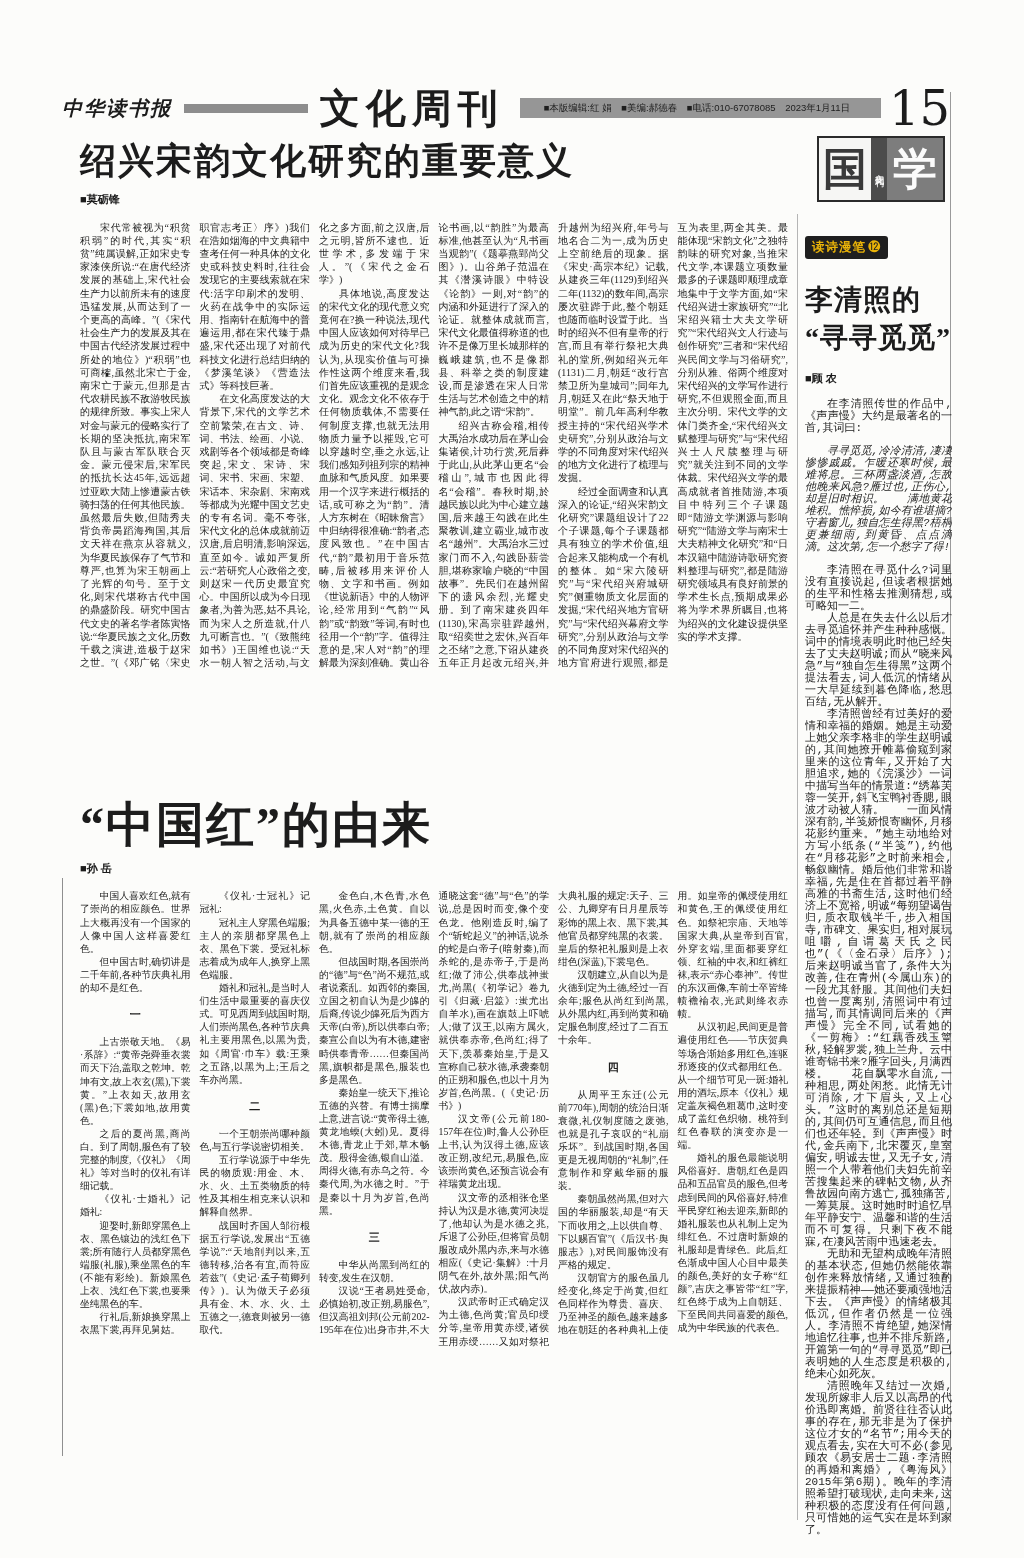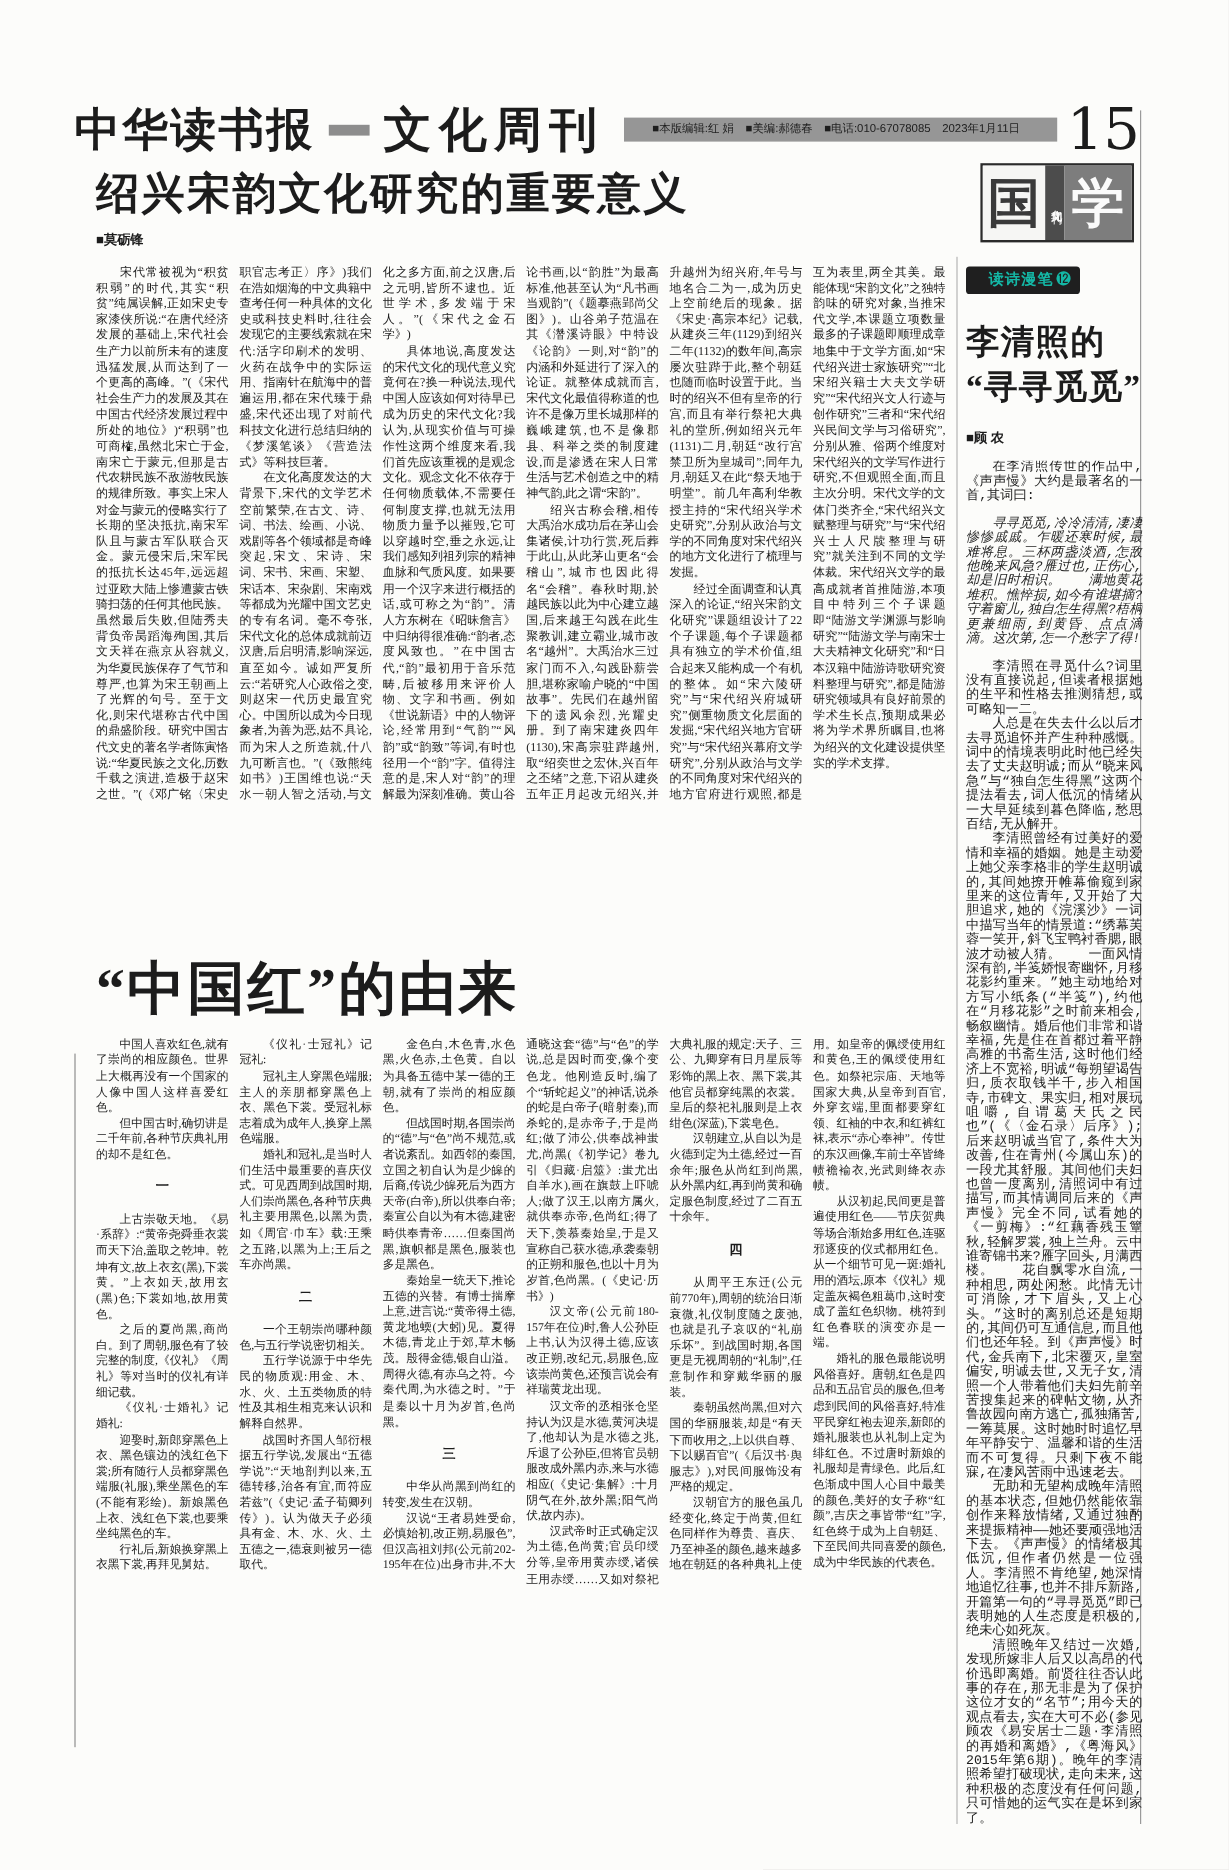--- a/index.html
+++ b/index.html
@@ -1,21 +1,21 @@
 <!DOCTYPE html>
 <html><head>
 <meta charset="utf-8">
 <style>
   html,body{margin:0;padding:0;background:#e9e8e4;}
   .page{position:relative;width:1024px;height:1558px;background:#fcfcfa;color:#1c1c1c;
         font-family:"Liberation Serif","DejaVu Serif",serif;overflow:hidden;}
   
   .masthead{position:absolute;left:62px;top:82px;width:888px;height:52px;
             display:flex;align-items:center;}
-  .logo{font-size:38px;font-weight:bold;letter-spacing:2px;white-space:nowrap;
+  .logo{font-size:20px;font-weight:bold;font-style:italic;letter-spacing:2px;white-space:nowrap;
         font-family:"DejaVu Serif","Liberation Serif",serif;}
   .mast-bar{height:9px;background:#8d8d8d;flex:1 1 auto;margin:0 12px;}
   .section-big{font-size:40px;font-weight:900;letter-spacing:6px;white-space:nowrap;
                font-family:"Liberation Serif",serif;}
   .info-bar{background:#969696;color:#1e1e1e;font-size:9.5px;line-height:1;
             font-family:"Liberation Sans","DejaVu Sans",sans-serif;
             padding:5px 24px;white-space:nowrap;margin-left:16px;}
   .info-bar span{margin-right:7px;}
   .page-num{font-size:48px;font-weight:normal;margin-left:8px;line-height:1;
             font-family:"DejaVu Serif",serif;}
@@ -39,22 +39,22 @@
   .sidebar{position:absolute;left:805px;top:136px;width:147px;}
   .stamp{margin-left:12px;width:128px;height:66px;border:2px solid #2b2b2b;display:flex;
          box-sizing:border-box;background:#fff;}
   .stamp-left{flex:0 0 52px;display:flex;align-items:center;justify-content:center;
               font-size:44px;font-weight:bold;color:#3a3a3a;background:#f6f6f4;}
   .stamp-strip{flex:0 0 16px;background:#4c4c4c;color:#fff;writing-mode:vertical-rl;
                display:flex;align-items:center;justify-content:center;font-size:9.5px;
                letter-spacing:1px;font-family:"Liberation Sans",sans-serif;}
   .stamp-right{flex:1 1 auto;background:#7d7d7d;color:#fbfbfb;display:flex;align-items:center;
                justify-content:center;font-size:44px;font-weight:bold;}
-  .col-badge{margin-top:20px;display:inline-block;background:#1f1f1f;color:#14b8a6;
-             font-size:12.5px;font-weight:bold;padding:3px 6px 3px 19px;letter-spacing:1px;
+  .col-badge{margin-top:34px;display:inline-block;background:#1f1f1f;color:#eab308;
+             font-size:12.5px;font-weight:bold;padding:3px 6px 3px 7px;letter-spacing:1px;
              border-radius:3px;font-family:"Liberation Sans",sans-serif;}
   .col-badge .num{margin-left:2px;font-weight:normal;}
   .side-title{margin:22px 0 0 0;font-size:28px;font-weight:bold;line-height:1.35;letter-spacing:1px;}
   .side-byline{font-size:11px;font-weight:bold;margin-top:14px;
                font-family:"Liberation Sans","DejaVu Sans",sans-serif;}
   .side-body{margin-top:12px;height:1160px;overflow:hidden;text-align:justify;
              font-size:11px;line-height:12px;font-family:Liberation Mono, monospace;}
   .side-body .blk-p{text-indent:2em;}
   .blk-poem{margin:11px 0;text-indent:2em;font-style:italic;color:#242424;}
 </style>
@@ -89,20 +89,21 @@
           <div class="blk-p">宋代常被视为“积贫积弱”的时代,其实“积贫”纯属误解,正如宋史专家漆侠所说:“在唐代经济发展的基础上,宋代社会生产力以前所未有的速度迅猛发展,从而达到了一个更高的高峰。”(《宋代社会生产力的发展及其在中国古代经济发展过程中所处的地位》)“积弱”也可商榷,虽然北宋亡于金,南宋亡于蒙元,但那是古代农耕民族不敌游牧民族的规律所致。事实上宋人对金与蒙元的侵略实行了长期的坚决抵抗,南宋军队且与蒙古军队联合灭金。蒙元侵宋后,宋军民的抵抗长达45年,远远超过亚欧大陆上惨遭蒙古铁骑扫荡的任何其他民族。虽然最后失败,但陆秀夫背负帝昺蹈海殉国,其后文天祥在燕京从容就义,为华夏民族保存了气节和尊严,也算为宋王朝画上了光辉的句号。至于文化,则宋代堪称古代中国的鼎盛阶段。研究中国古代文史的著名学者陈寅恪说:“华夏民族之文化,历数千载之演进,造极于赵宋之世。”(《邓广铭〈宋史职官志考正〉序》)我们在浩如烟海的中文典籍中查考任何一种具体的文化史或科技史料时,往往会发现它的主要线索就在宋代:活字印刷术的发明、火药在战争中的实际运用、指南针在航海中的普遍运用,都在宋代臻于鼎盛,宋代还出现了对前代科技文化进行总结归纳的《梦溪笔谈》《营造法式》等科技巨著。</div>
           <div class="blk-p">在文化高度发达的大背景下,宋代的文学艺术空前繁荣,在古文、诗、词、书法、绘画、小说、戏剧等各个领域都是奇峰突起,宋文、宋诗、宋词、宋书、宋画、宋塑、宋话本、宋杂剧、宋南戏等都成为光耀中国文艺史的专有名词。毫不夸张,宋代文化的总体成就前迈汉唐,后启明清,影响深远,直至如今。诚如严复所云:“若研究人心政俗之变,则赵宋一代历史最宜究心。中国所以成为今日现象者,为善为恶,姑不具论,而为宋人之所造就,什八九可断言也。”(《致熊纯如书》)王国维也说:“天水一朝人智之活动,与文化之多方面,前之汉唐,后之元明,皆所不逮也。近世学术,多发端于宋人。”(《宋代之金石学》)</div>
           <div class="blk-p">具体地说,高度发达的宋代文化的现代意义究竟何在?换一种说法,现代中国人应该如何对待早已成为历史的宋代文化?我认为,从现实价值与可操作性这两个维度来看,我们首先应该重视的是观念文化。观念文化不依存于任何物质载体,不需要任何制度支撑,也就无法用物质力量予以摧毁,它可以穿越时空,垂之永远,让我们感知列祖列宗的精神血脉和气质风度。如果要用一个汉字来进行概括的话,或可称之为“韵”。清人方东树在《昭昧詹言》中归纳得很准确:“韵者,态度风致也。”在中国古代,“韵”最初用于音乐范畴,后被移用来评价人物、文字和书画。例如《世说新语》中的人物评论,经常用到“气韵”“风韵”或“韵致”等词,有时也径用一个“韵”字。值得注意的是,宋人对“韵”的理解最为深刻准确。黄山谷论书画,以“韵胜”为最高标准,他甚至认为“凡书画当观韵”(《题摹燕郢尚父图》)。山谷弟子范温在其《濳溪诗眼》中特设《论韵》一则,对“韵”的内涵和外延进行了深入的论证。就整体成就而言,宋代文化最值得称道的也许不是像万里长城那样的巍峨建筑,也不是像郡县、科举之类的制度建设,而是渗透在宋人日常生活与艺术创造之中的精神气韵,此之谓“宋韵”。</div>
           <div class="blk-p">绍兴古称会稽,相传大禹治水成功后在茅山会集诸侯,计功行赏,死后葬于此山,从此茅山更名“会稽山”,城市也因此得名“会稽”。春秋时期,於越民族以此为中心建立越国,后来越王勾践在此生聚教训,建立霸业,城市改名“越州”。大禹治水三过家门而不入,勾践卧薪尝胆,堪称家喻户晓的“中国故事”。先民们在越州留下的遗风余烈,光耀史册。到了南宋建炎四年(1130),宋高宗驻跸越州,取“绍奕世之宏休,兴百年之丕绪”之意,下诏从建炎五年正月起改元绍兴,并升越州为绍兴府,年号与地名合二为一,成为历史上空前绝后的现象。据《宋史·高宗本纪》记载,从建炎三年(1129)到绍兴二年(1132)的数年间,高宗屡次驻跸于此,整个朝廷也随而临时设置于此。当时的绍兴不但有皇帝的行宫,而且有举行祭祀大典礼的堂所,例如绍兴元年(1131)二月,朝廷“改行宫禁卫所为皇城司”;同年九月,朝廷又在此“祭天地于明堂”。前几年高利华教授主持的“宋代绍兴学术史研究”,分别从政治与文学的不同角度对宋代绍兴的地方文化进行了梳理与发掘。</div>
           <div class="blk-p">经过全面调查和认真深入的论证,“绍兴宋韵文化研究”课题组设计了22个子课题,每个子课题都具有独立的学术价值,组合起来又能构成一个有机的整体。如“宋六陵研究”与“宋代绍兴府城研究”侧重物质文化层面的发掘,“宋代绍兴地方官研究”与“宋代绍兴幕府文学研究”,分别从政治与文学的不同角度对宋代绍兴的地方官府进行观照,都是互为表里,两全其美。最能体现“宋韵文化”之独特韵味的研究对象,当推宋代文学,本课题立项数量最多的子课题即顺理成章地集中于文学方面,如“宋代绍兴进士家族研究”“北宋绍兴籍士大夫文学研究”“宋代绍兴文人行迹与创作研究”三者和“宋代绍兴民间文学与习俗研究”,分别从雅、俗两个维度对宋代绍兴的文学写作进行研究,不但观照全面,而且主次分明。宋代文学的文体门类齐全,“宋代绍兴文赋整理与研究”与“宋代绍兴士人尺牍整理与研究”就关注到不同的文学体裁。宋代绍兴文学的最高成就者首推陆游,本项目中特列三个子课题即“陆游文学渊源与影响研究”“陆游文学与南宋士大夫精神文化研究”和“日本汉籍中陆游诗歌研究资料整理与研究”,都是陆游研究领域具有良好前景的学术生长点,预期成果必将为学术界所瞩目,也将为绍兴的文化建设提供坚实的学术支撑。</div>
         </div>
     </article>
 
     <article class="art2">
       <h1 class="art-title">“中国红”的由来</h1>
+      <div class="byline">■孙 岳</div>
       <div class="artbody body-red">
           <div class="blk-p">中国人喜欢红色,就有了崇尚的相应颜色。世界上大概再没有一个国家的人像中国人这样喜爱红色。</div>
           <div class="blk-p">但中国古时,确切讲是二千年前,各种节庆典礼用的却不是红色。</div>
           <div class="blk-h">一</div>
           <div class="blk-p">上古崇敬天地。《易·系辞》:“黄帝尧舜垂衣裳而天下治,盖取之乾坤。乾坤有文,故上衣玄(黑),下裳黄。”上衣如天,故用玄(黑)色;下裳如地,故用黄色。</div>
           <div class="blk-p">之后的夏尚黑,商尚白。到了周朝,服色有了较完整的制度,《仪礼》《周礼》等对当时的仪礼有详细记载。</div>
           <div class="blk-p">《仪礼·士婚礼》记婚礼:</div>
           <div class="blk-p">迎娶时,新郎穿黑色上衣、黑色镶边的浅红色下裳;所有随行人员都穿黑色端服(礼服),乘坐黑色的车(不能有彩绘)。新娘黑色上衣、浅红色下裳,也要乘坐纯黑色的车。</div>
           <div class="blk-p">行礼后,新娘换穿黑上衣黑下裳,再拜见舅姑。</div>
           <div class="blk-p">《仪礼·士冠礼》记冠礼:</div>

